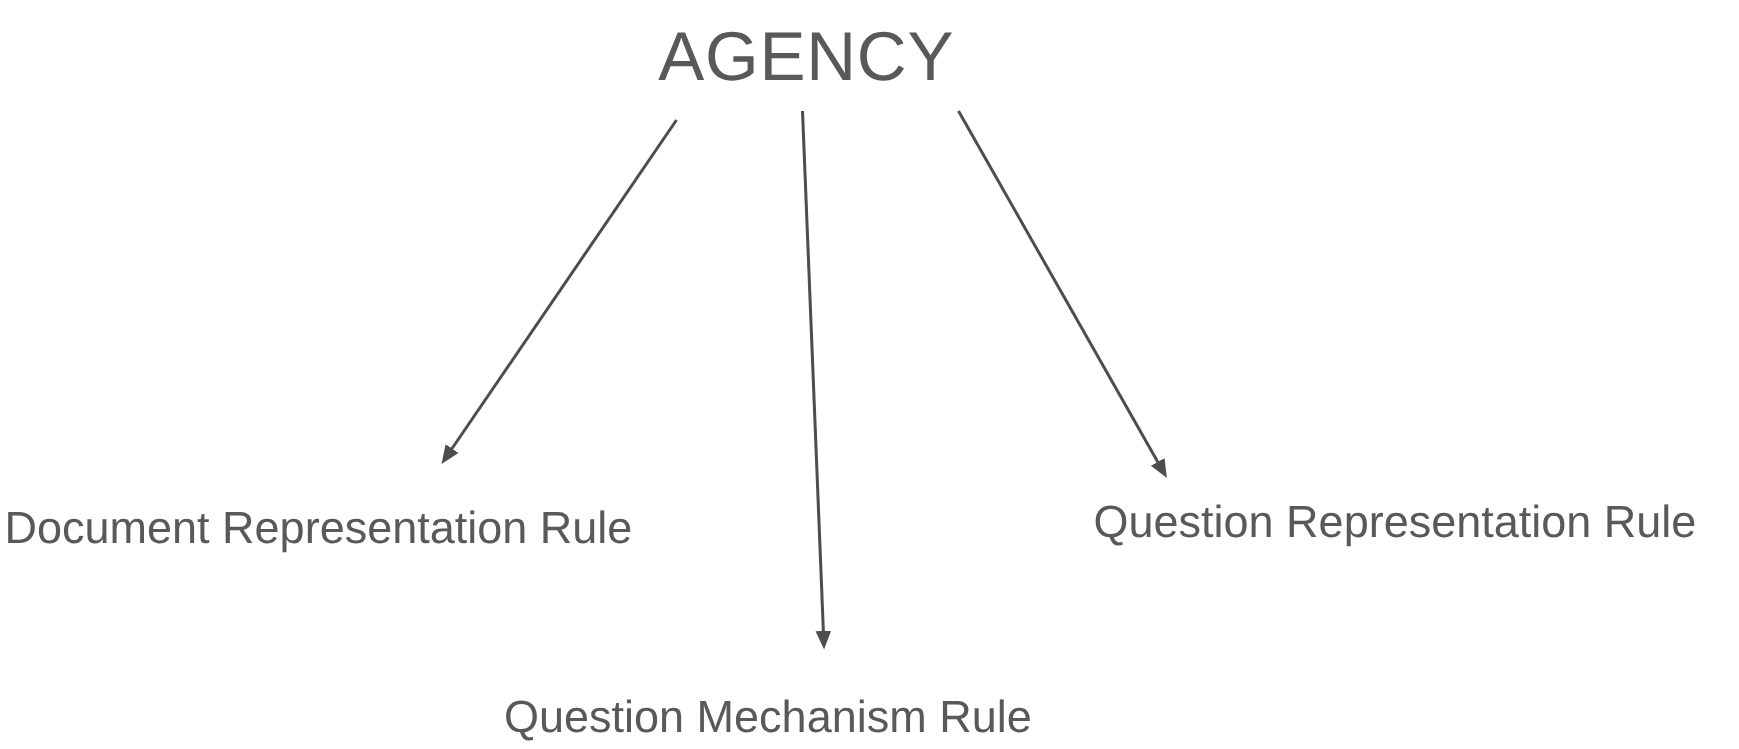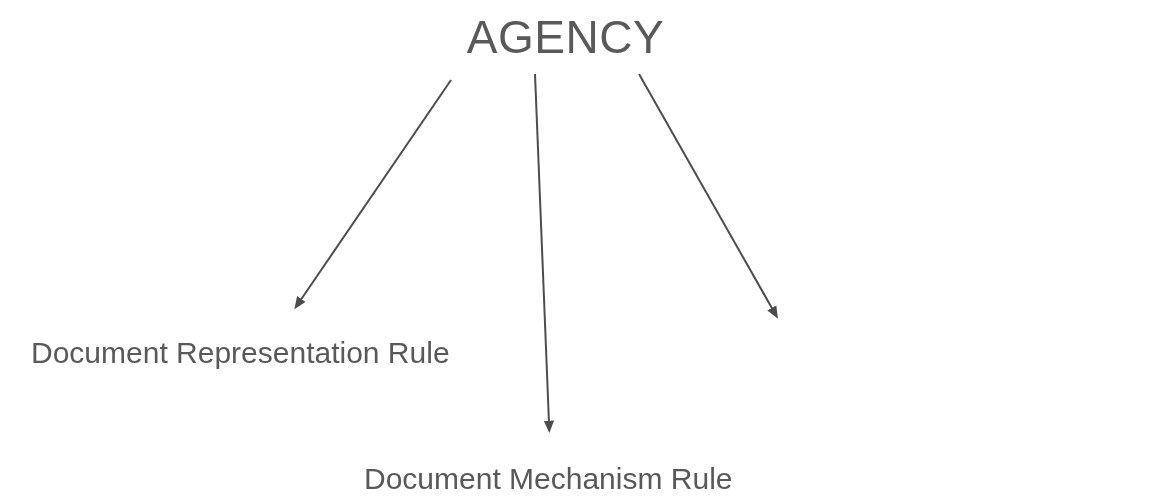--- a/index.html
+++ b/index.html
@@ -23,21 +23,20 @@
     left: 0;
     width: 1159px;
     height: 499px;
   }
   .node-label {
     position: absolute;
     color: #595959;
     font-family: "Liberation Sans", sans-serif;
     white-space: nowrap;
     line-height: 1;
-    padding-left: 28px;
     -webkit-font-smoothing: antialiased;
   }
   #root-node {
     left: 0;
     top: 14px;
     width: 1075px;
     text-align: center;
     font-size: 46px;
     letter-spacing: 0.5px;
   }
@@ -73,16 +72,17 @@
 
     <line id="edge-agency-to-retrieval" x1="535" y1="74" x2="549" y2="423" stroke="#4d4d4d" stroke-width="2" marker-end="url(#arrowhead)"></line>
 
     <line id="edge-agency-to-question" x1="639" y1="74" x2="773" y2="310" stroke="#4d4d4d" stroke-width="2" marker-end="url(#arrowhead)"></line>
   </svg>
 
   <div class="node-label" id="root-node">AGENCY</div>
 
   <div class="node-label" id="leaf-document">Document Representation Rule</div>
 
-  <div class="node-label" id="leaf-retrieval">Document Mechanism Rule</div>
+  <div class="node-label" id="leaf-retrieval">Question Mechanism Rule</div>
 
+  <div class="node-label" id="leaf-question">Question Representation Rule</div>
 
 </div>
 
 </body></html>

